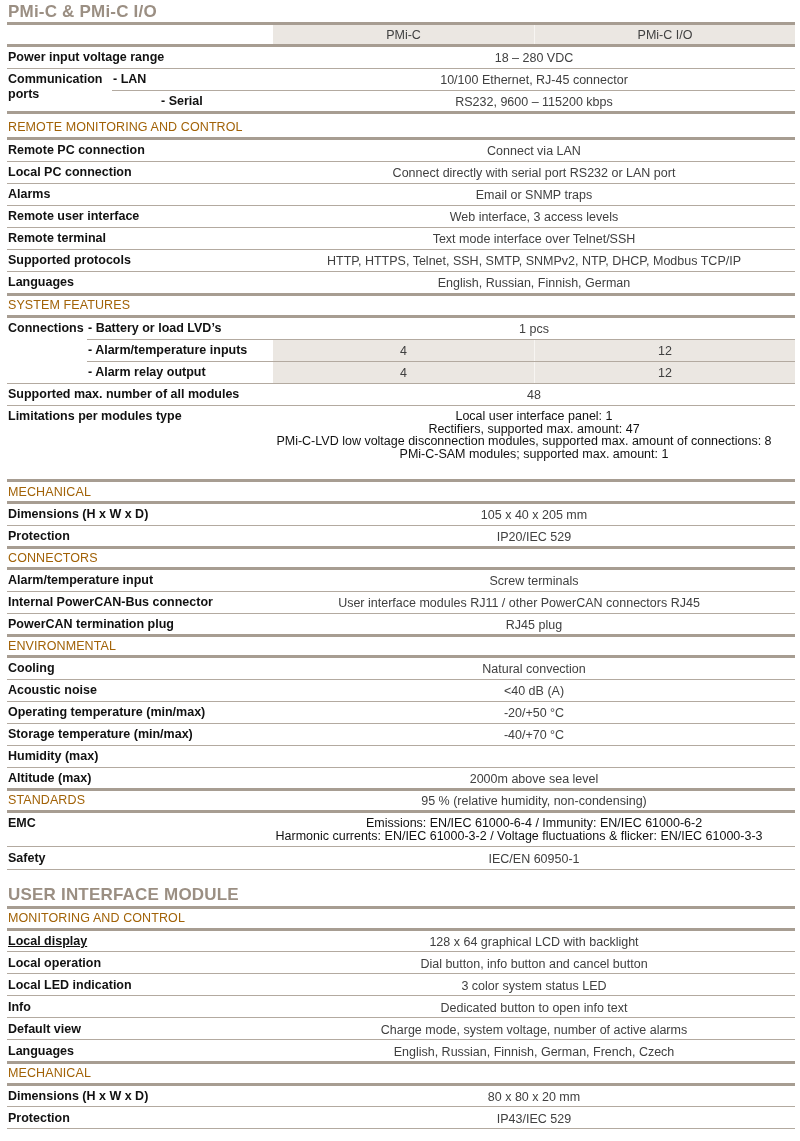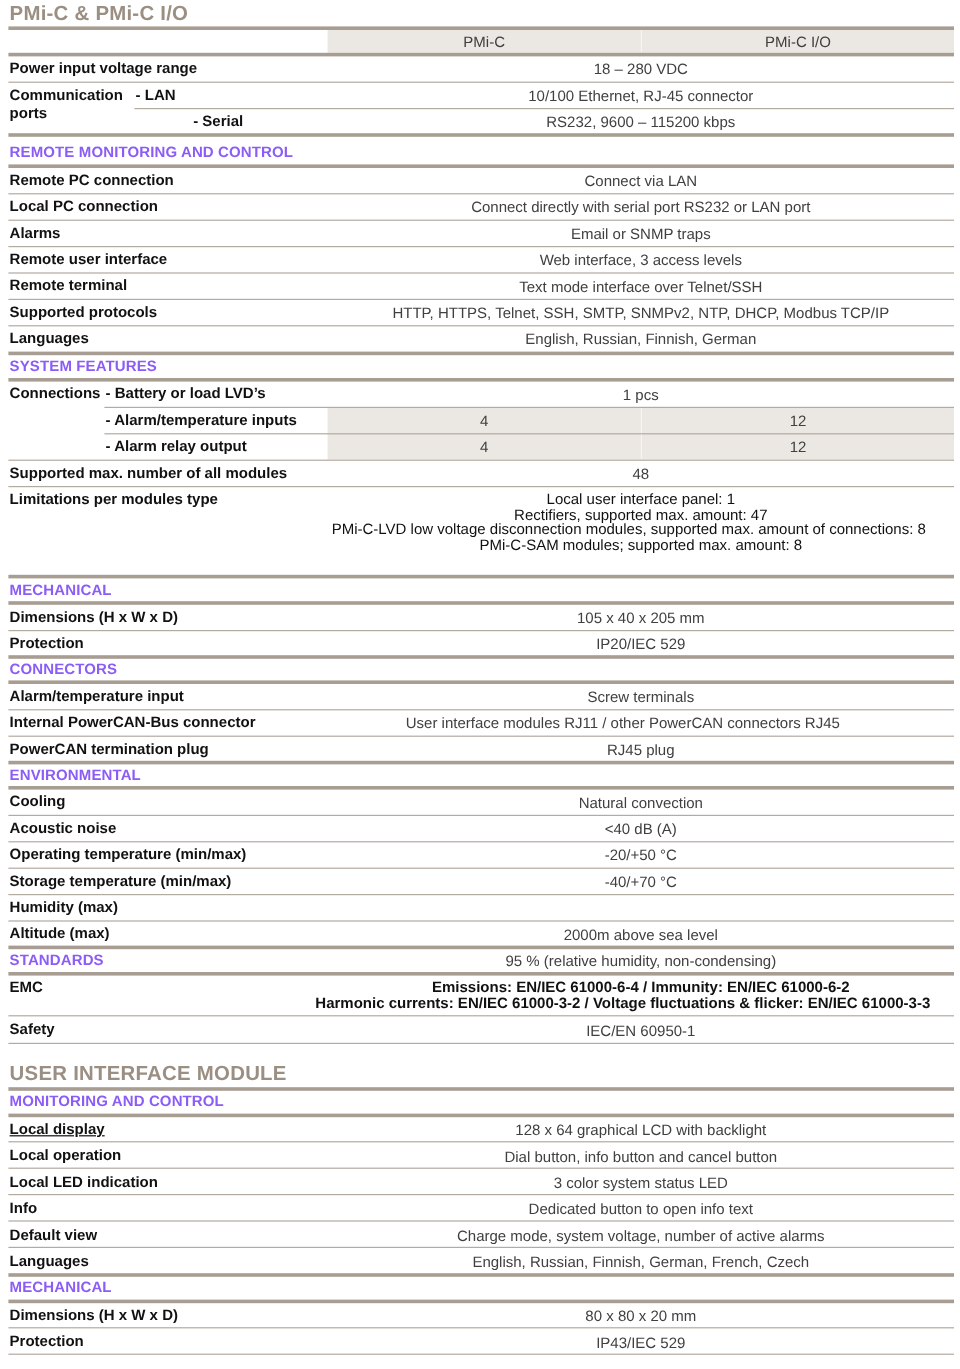--- a/index.html
+++ b/index.html
@@ -2,21 +2,21 @@
 <html><head>
 <meta charset="utf-8">
 <style>
   html, body { margin:0; padding:0; background:#ffffff; }
   body { width:800px; height:1141px; position:relative; overflow:hidden;
          font-family:"Liberation Sans", sans-serif; color:#111; }
   .abs { position:absolute; }
   .title { left:8px; font-size:17px; font-weight:bold; color:#9b8f83; letter-spacing:0.2px; }
   .thick { position:absolute; left:7px; width:788px; height:3px; background:#a79d92; }
   .thin  { position:absolute; height:1px; background:#b3aaa0; }
-  .sect { position:absolute; left:8px; font-size:12.5px; font-weight:bold; color:#8b5cf6; letter-spacing:0.1px; }
+  .sect { position:absolute; left:8px; font-size:12.5px; font-weight:normal; color:#a16207; letter-spacing:0.1px; }
   .lbl  { position:absolute; font-size:12.5px; font-weight:bold; color:#111; white-space:nowrap; }
   .val  { position:absolute; font-size:12.5px; color:#404040; text-align:center; white-space:nowrap; line-height:14px; }
   .shade { position:absolute; background:#ebe7e2; }
   .vdiv { position:absolute; width:1px; background:#d8d2cb; }
 </style>
 </head>
 <body>
 
 <div class="abs title" style="top:2px;">PMi-C &amp; PMi-C I/O</div>
 <div class="thick" style="top:22px;"></div>
@@ -100,21 +100,21 @@
 
 <div class="lbl" style="left:8px; top:387px;">Supported max. number of all modules</div>
 <div class="val" style="left:273px; width:522px; top:388px;">48</div>
 <div class="thin" style="left:7px; width:788px; top:405px;"></div>
 
 <div class="lbl" style="left:8px; top:409px;">Limitations per modules type</div>
 <div class="abs" style="left:273px; width:522px; top:410px; font-size:12.5px; text-align:center; line-height:12.5px;">
   <div>Local user interface panel: 1</div>
   <div>Rectifiers, supported max. amount:  47</div>
   <div style="white-space:nowrap; margin-left:-20px;">PMi-C-LVD low voltage disconnection modules, supported max. amount of connections: 8</div>
-  <div>PMi-C-SAM modules; supported max. amount: 8</div>
+  <div>PMi-C-SAM modules; supported max. amount: 1</div>
 </div>
 <div class="thick" style="top:479px;"></div>
 
 <div class="sect" style="top:485px;">MECHANICAL</div>
 <div class="thick" style="top:501px;"></div>
 <div class="lbl" style="left:8px; top:507px;">Dimensions (H x W x D)</div>
 <div class="val" style="left:273px; width:522px; top:508px;">105 x 40 x 205 mm</div>
 <div class="thin" style="left:7px; width:788px; top:525px;"></div>
 <div class="lbl" style="left:8px; top:529px;">Protection</div>
 <div class="val" style="left:273px; width:522px; top:530px;">IP20/IEC 529</div>
@@ -149,21 +149,21 @@
 <div class="lbl" style="left:8px; top:749px;">Humidity (max)</div>
 <div class="val" style="left:273px; width:522px; top:794px;text-align:center;">95 % (relative humidity, non-condensing)</div>
 <div class="thin" style="left:7px; width:788px; top:767px;"></div>
 <div class="lbl" style="left:8px; top:771px;">Altitude (max)</div>
 <div class="val" style="left:273px; width:522px; top:772px;">2000m above sea level</div>
 <div class="thick" style="top:788px;"></div>
 
 <div class="sect" style="top:793px;">STANDARDS</div>
 <div class="thick" style="top:810px;"></div>
 <div class="lbl" style="left:8px; top:816px;">EMC</div>
-<div class="abs" style="left:273px; width:522px; top:817px; font-size:12.5px; text-align:center; line-height:13px;font-weight:bold;">
+<div class="abs" style="left:273px; width:522px; top:817px; font-size:12.5px; text-align:center; line-height:13px;">
   <div>Emissions: EN/IEC 61000-6-4 / Immunity: EN/IEC 61000-6-2</div>
   <div style="white-space:nowrap; margin-left:-30px;">Harmonic currents: EN/IEC 61000-3-2 / Voltage fluctuations &amp; flicker: EN/IEC 61000-3-3</div>
 </div>
 <div class="thin" style="left:7px; width:788px; top:846px;"></div>
 <div class="lbl" style="left:8px; top:851px;">Safety</div>
 <div class="val" style="left:273px; width:522px; top:852px;">IEC/EN 60950-1</div>
 <div class="thin" style="left:7px; width:788px; top:869px;"></div>
 
 <div class="abs title" style="top:885px;">USER INTERFACE MODULE</div>
 <div class="thick" style="top:906px;"></div>

